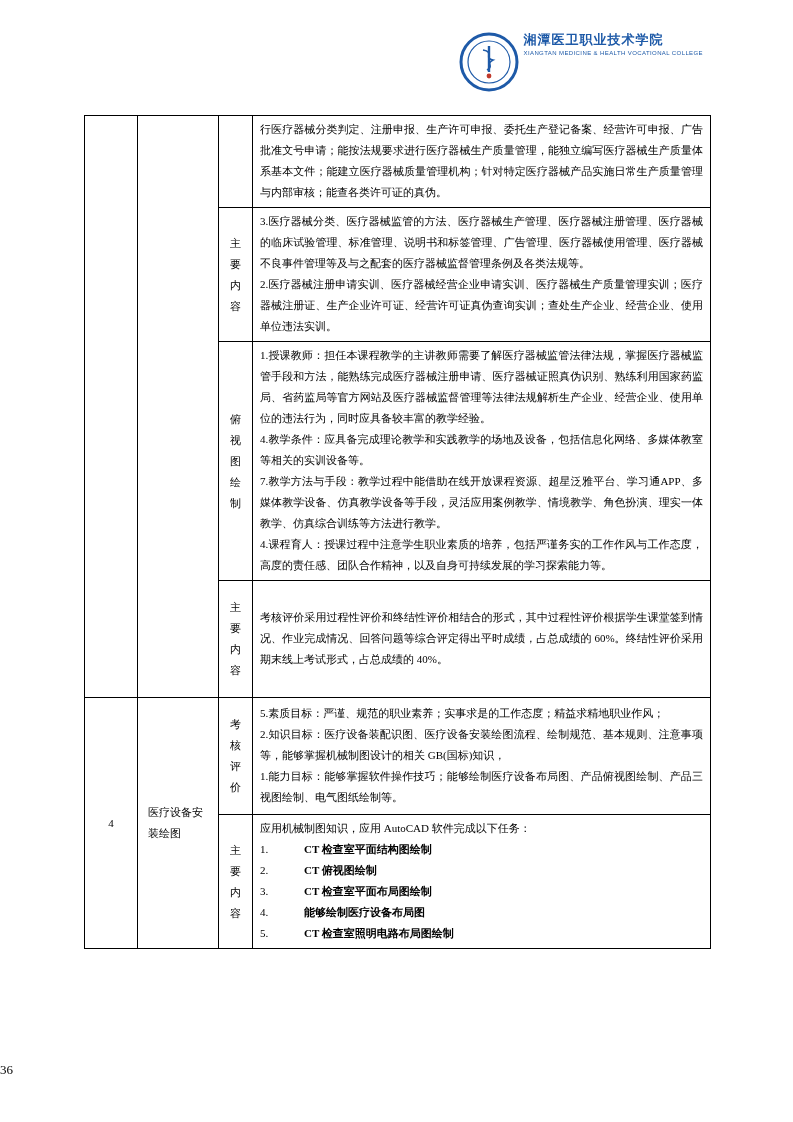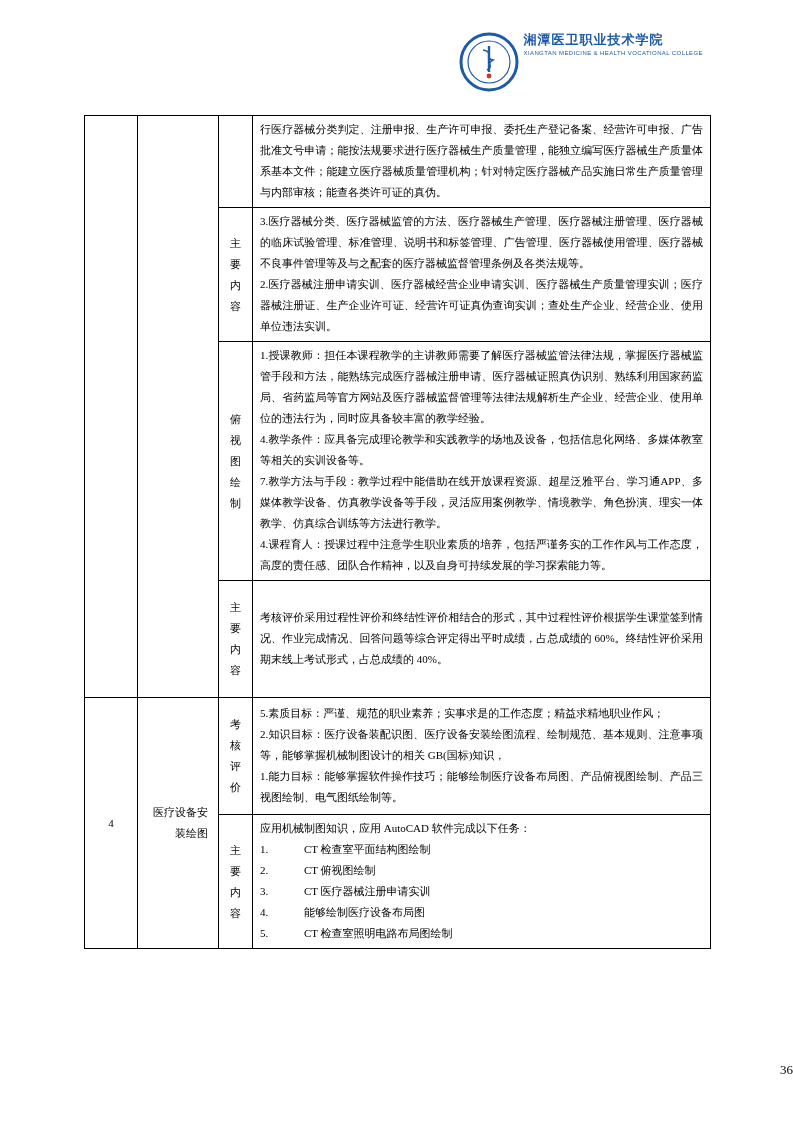--- a/index.html
+++ b/index.html
@@ -51,40 +51,40 @@
     border-collapse: collapse;
     table-layout: fixed;
   }
   table.doc-table td {
     border: 1px solid #000000;
     font-size: 11px;
     line-height: 21px;
     vertical-align: middle;
   }
   td.col-no    { width: 53px; text-align: center; }
-  td.col-course{ width: 81px; text-align: right; padding: 4px 10px; line-height: 27px; }
+  td.col-course{ width: 81px; text-align: left; padding: 4px 10px; line-height: 27px; }
   td.col-label { width: 34px; text-align: center; padding: 16px 9px; }
   td.col-content {
     padding: 3px 7px 4px 7px;
     text-align: justify;
     vertical-align: top;
   }
   td.col-content p { text-align: justify; }
   .task-intro { text-align: right; }
   .task-list .task-item { display: flex; text-align: left; }
   .task-num { width: 44px; flex-shrink: 0; }
-  .task-text { flex: 1; }
+  .task-text { flex: 1; font-weight: bold; }
 
   
   .footer-page-number {
     position: absolute;
     bottom: 44px;
     left: 0;
     width: 100%;
-    text-align: right;
+    text-align: left;
     font-size: 13px;
   }
 </style>
 </head>
 <body>
 
 <div class="page">
 
   <div class="header">
     <div class="logo-wrap">
@@ -153,21 +153,21 @@
         <div class="task-item">
           <span class="task-num">1.</span>
           <span class="task-text">CT 检查室平面结构图绘制</span>
         </div>
         <div class="task-item">
           <span class="task-num">2.</span>
           <span class="task-text">CT 俯视图绘制</span>
         </div>
         <div class="task-item">
           <span class="task-num">3.</span>
-          <span class="task-text">CT 医疗器械注册申请实训</span>
+          <span class="task-text">CT 检查室平面布局图绘制</span>
         </div>
         <div class="task-item">
           <span class="task-num">4.</span>
           <span class="task-text">能够绘制医疗设备布局图</span>
         </div>
         <div class="task-item">
           <span class="task-num">5.</span>
           <span class="task-text">CT 检查室照明电路布局图绘制</span>
         </div>
       </td>

